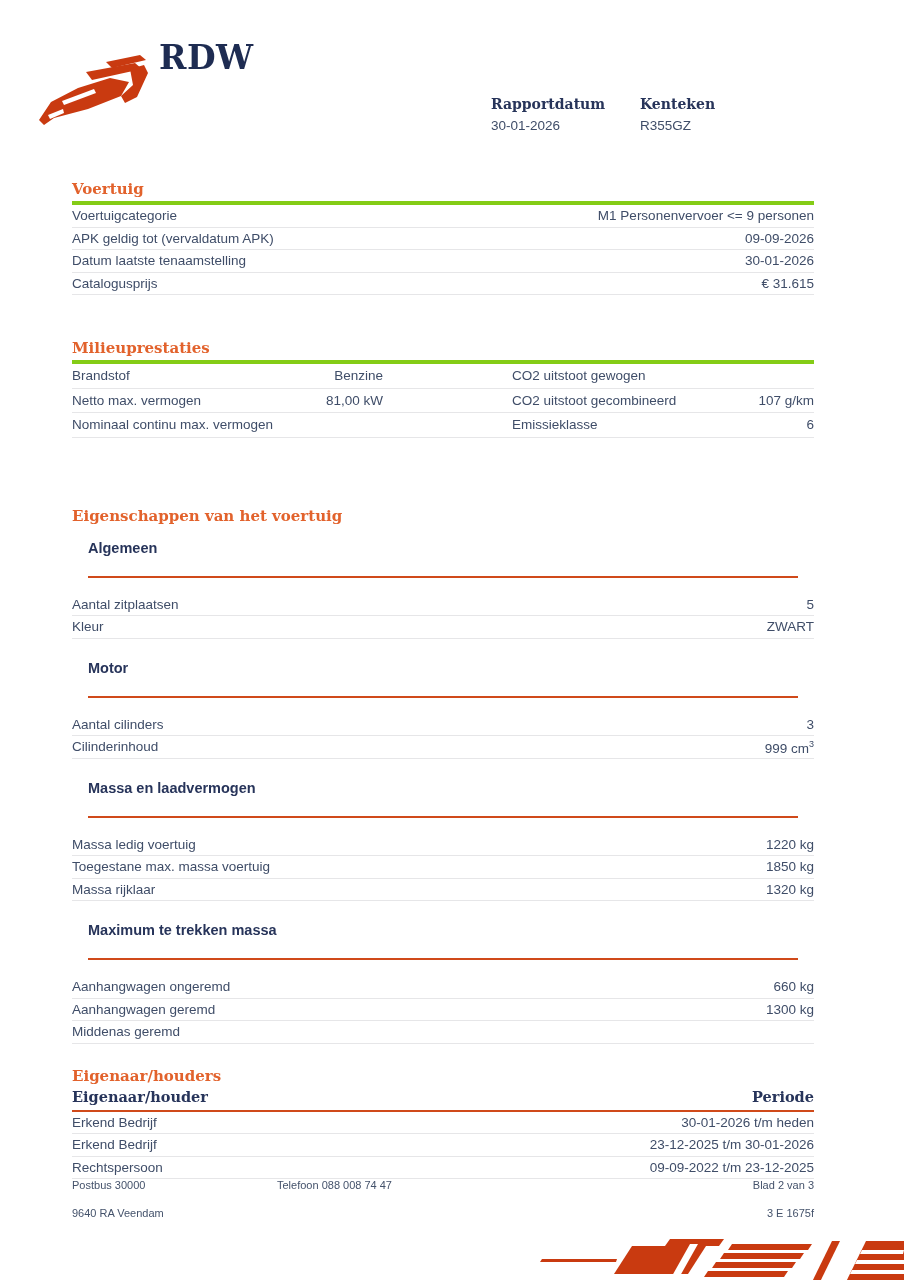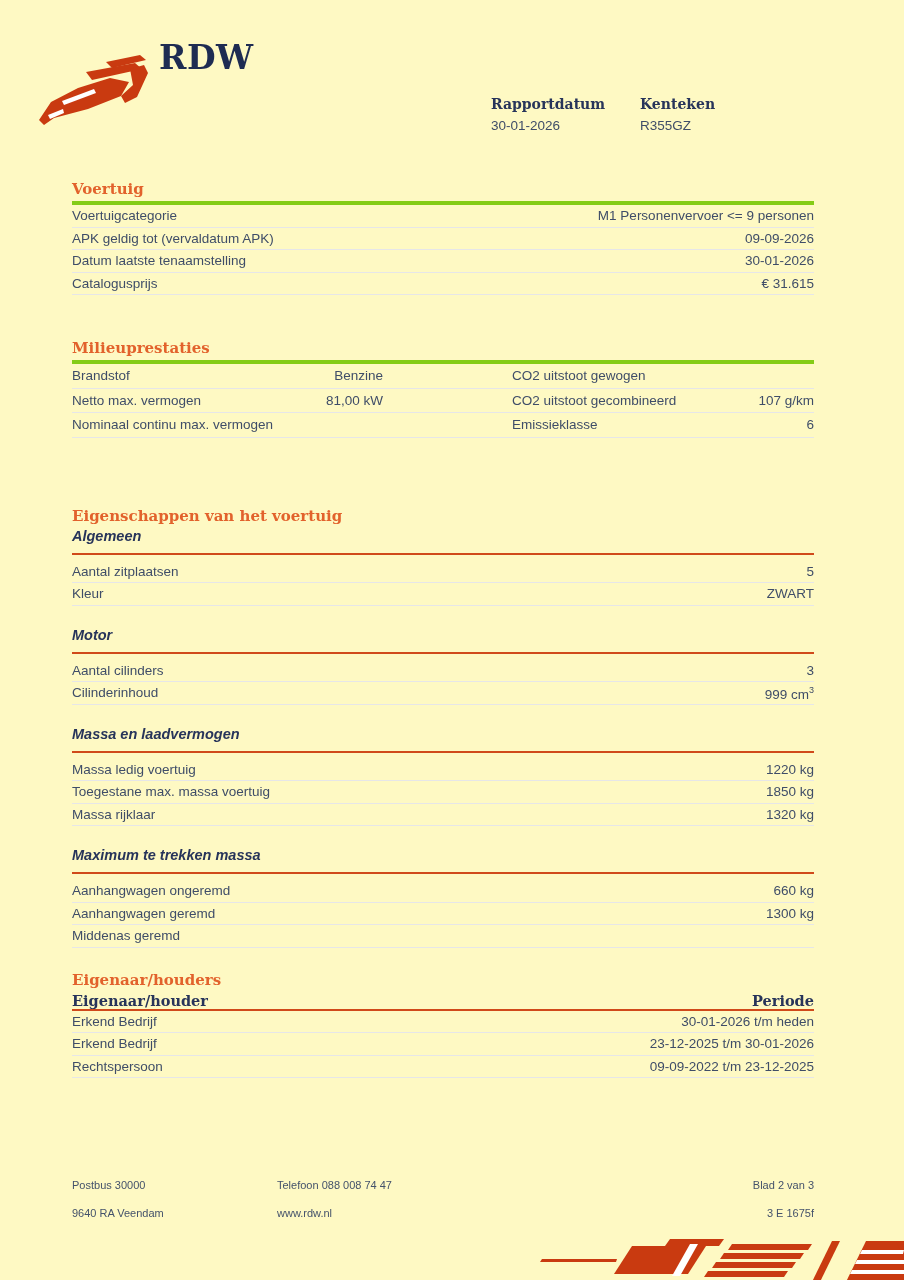--- a/index.html
+++ b/index.html
@@ -1,18 +1,18 @@
 <!DOCTYPE html>
 <html><head>
 <meta charset="utf-8">
 <style>
   html,body { margin:0; padding:0; background:#888; }
   .page {
     position:relative; width:904px; height:1280px; margin:0 auto;
-    background:#fef9c3; overflow:hidden;
+    background:#ffffff; overflow:hidden;
     font-family:"Liberation Sans", sans-serif;
     color:#3f4d68;
   }
   
   .logo-mark { position:absolute; left:36px; top:52px; width:122px; height:80px; }
   .logo-word {
     position:absolute; left:159px; top:38px;
     font-family:"DejaVu Serif", serif; font-weight:bold;
     font-size:33px; color:#1e2c52; letter-spacing:0.5px;
   }
@@ -51,33 +51,32 @@
     display:grid;
     grid-template-columns:205px 106px 129px 200px 1fr;
     align-items:center; height:23.5px;
     border-bottom:1px solid #e6e6e8; font-size:13.5px;
   }
   .milieu-row .val { text-align:right; white-space:nowrap; }
 
   .section-eigenschappen { margin-top:70px; }
   .sub-heading {
     font-size:14.5px; font-weight:bold; color:#27345a;
-    line-height:16px; margin:0; padding-bottom:9px;
+    line-height:16px; margin:16px; padding-bottom:20px;
     border-bottom:2px solid #d04a1a;
-    font-style:italic;
   }
   .subsection { margin-top:21px; }
   .subsection .rows, .sub-rows { margin-top:6px; border-top:none; }
 
   .section-eigenaar { margin-top:24px; }
   .owner-header {
     display:flex; justify-content:space-between;
     font-family:"DejaVu Serif", serif; font-weight:bold;
     font-size:14.5px; color:#27345a;
-    border-bottom:2px solid #d04a1a;
+    padding-bottom:5px; border-bottom:2px solid #d04a1a;
   }
 
   
   .footer {
     position:absolute; left:72px; top:1171px; width:742px;
     display:grid; grid-template-columns:205px 1fr auto;
     font-size:11px; color:#44526b; line-height:28px;
   }
   .footer .col-right { text-align:right; }
   .footer div span { display:block; }
@@ -251,21 +250,20 @@
 
   </div>
 
   <div class="footer">
     <div>
       <span>Postbus 30000</span>
       <span>9640 RA Veendam</span>
     </div>
     <div>
       <span>Telefoon 088 008 74 47</span>
-      <span>www.rdw.nl</span>
     </div>
     <div class="col-right">
       <span>Blad 2 van 3</span>
       <span>3 E 1675f</span>
     </div>
   </div>
 
   <svg class="stripes" viewBox="0 0 384 52" xmlns="http://www.w3.org/2000/svg">
     <g fill="#c93a10">
       <polygon points="22,23 97,23 96,26 20,26"></polygon>

